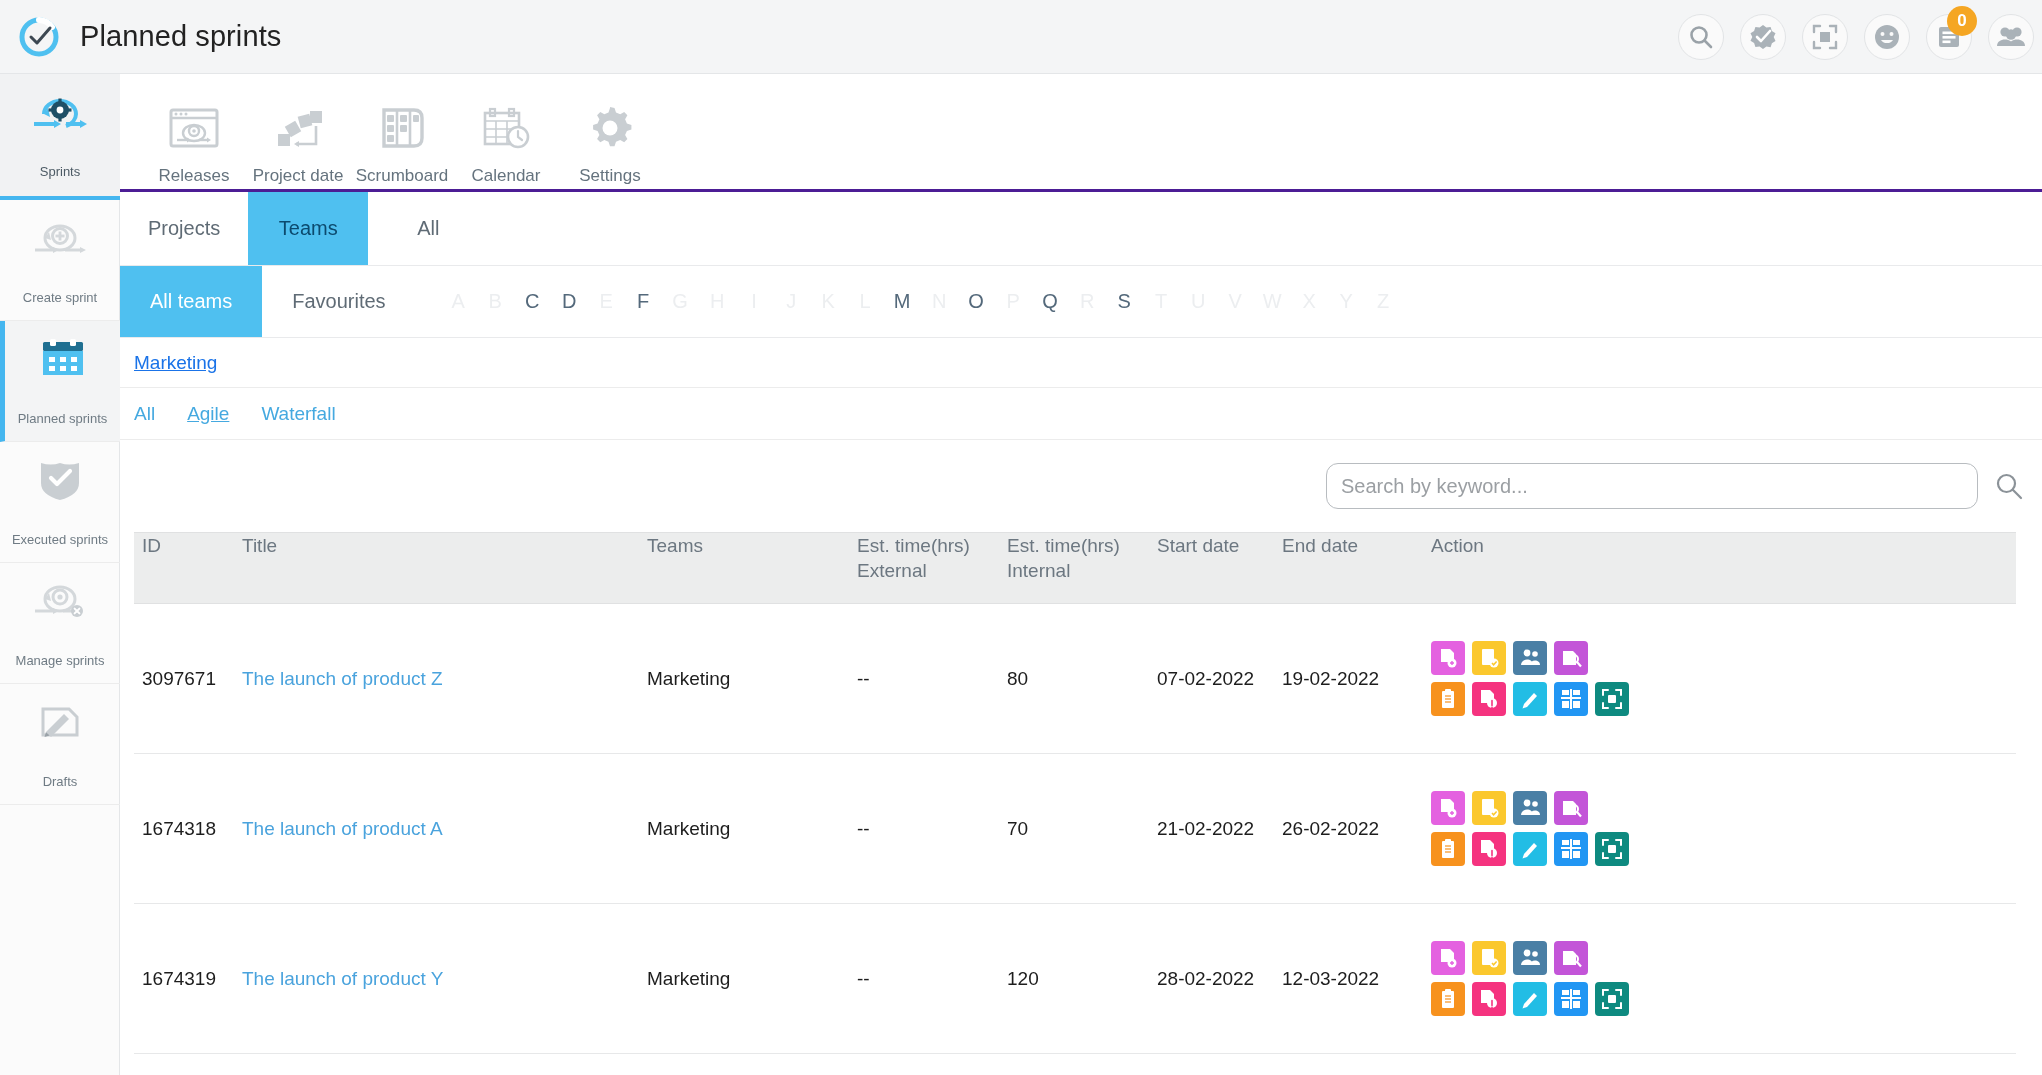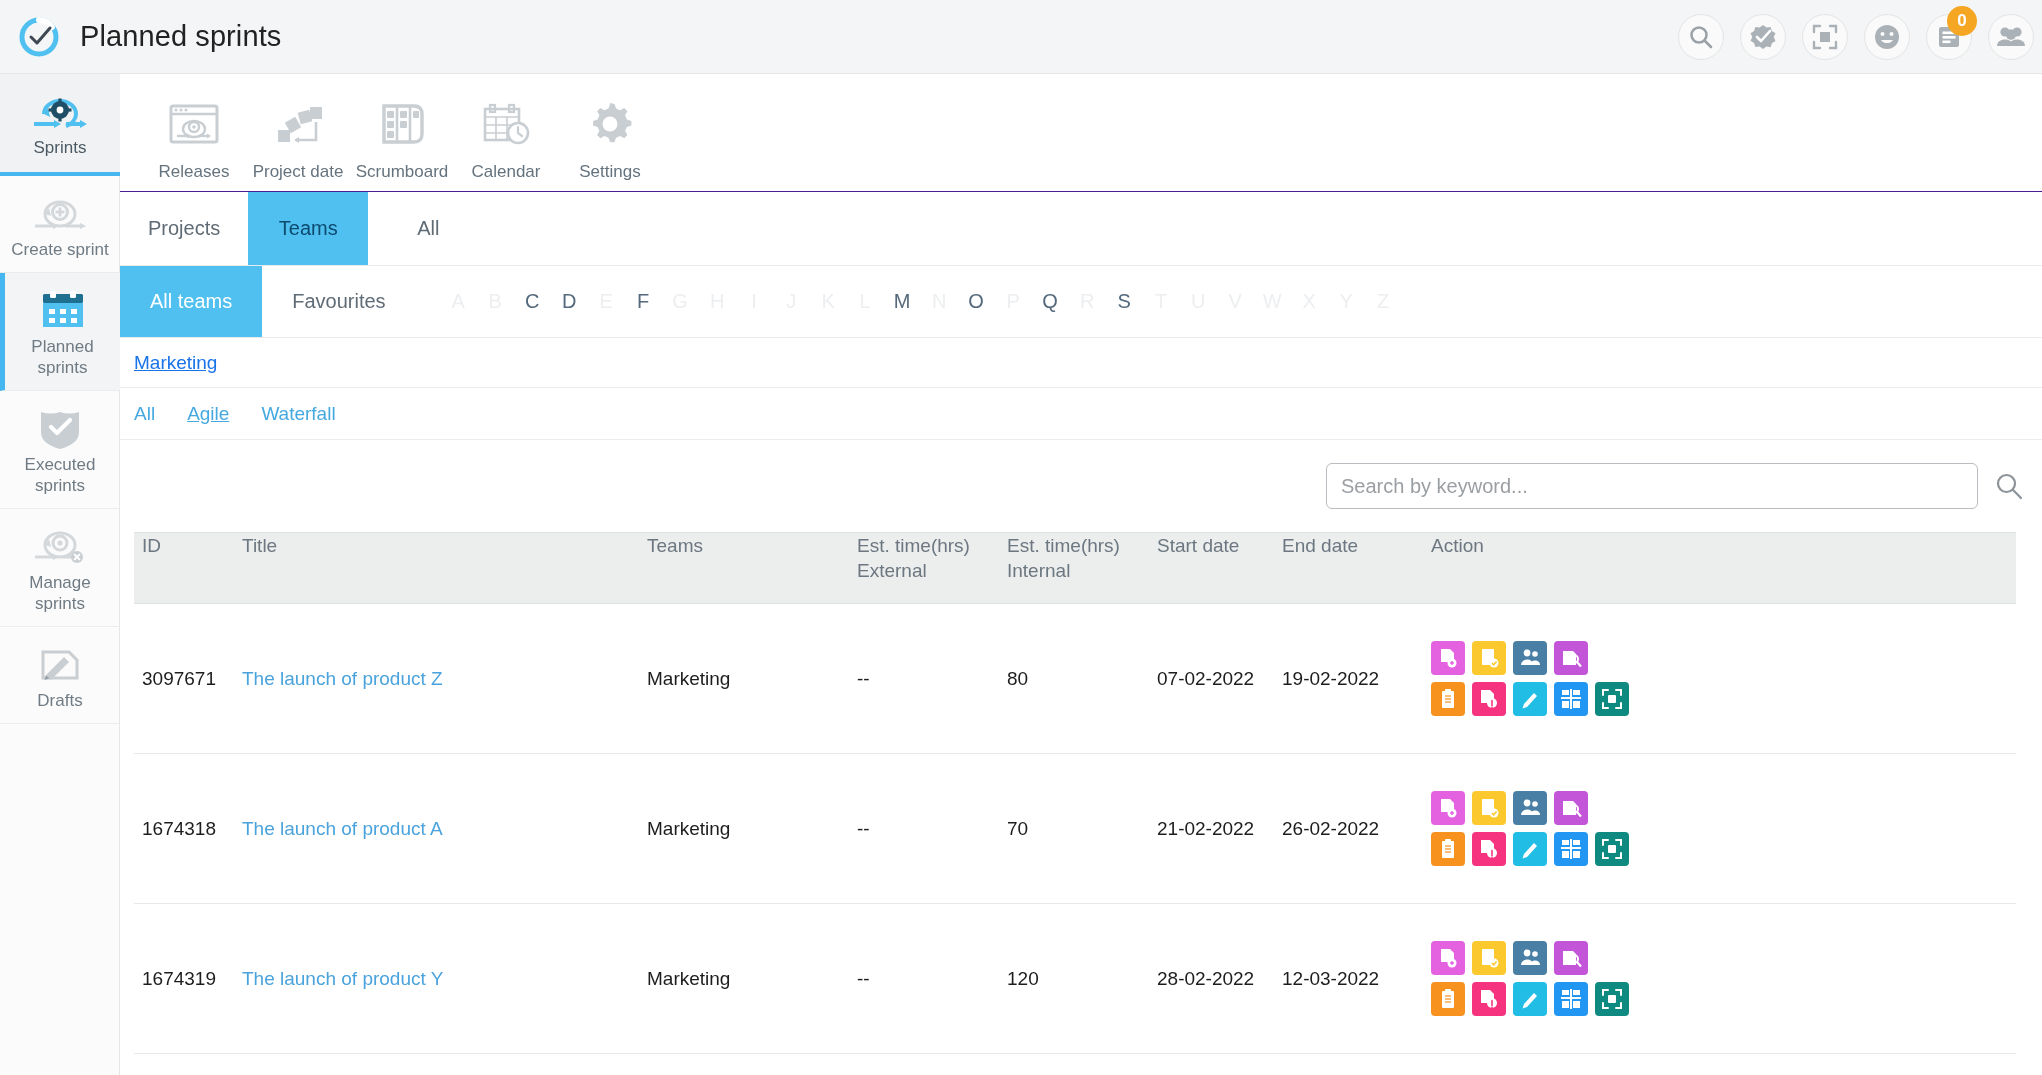--- a/index.html
+++ b/index.html
@@ -61,38 +61,38 @@
     background: #f1f2f3;
     border-bottom: 4px solid #45b6ef;
     padding-bottom: 14px;
   }
   .rail-item.is-active {
     background: #f3f4f5;
     border-left: 5px solid #45b6ef;
   }
   .rail-icon { height: 48px; display: flex; align-items: center; justify-content: center; }
   .rail-label {
-    margin-top: 1px;
-    font-size: 17px; line-height: 21px; color: #6f7b84;
+    margin-top: 25px;
+    font-size: 13px; line-height: 21px; color: #6f7b84;
   }
   .rail-item.is-section .rail-label { color: #4c5a64; }
 
   
   .content {
     position: absolute; top: 74px; left: 120px;
     width: 1922px; height: 1001px;
     background: #ffffff;
   }
 
   
   .module-bar {
     height: 118px;
-    display: flex; align-items: flex-start;
+    display: flex; align-items: center;
     padding: 18px 12px 0 22px;
-    border-bottom: 1px solid #4c1d95;
+    border-bottom: 3px solid #4c1d95;
   }
   .module-item {
     width: 104px; padding-top: 2px;
     text-align: center;
   }
   .module-icon { height: 60px; display: flex; align-items: center; justify-content: center; }
   .module-label { margin-top: 8px; font-size: 17px; color: #65737e; }
 
   
   .scope-tabs {
@@ -146,21 +146,21 @@
   .type-link { font-size: 19px; color: #45a9e0; }
   .type-link.is-underlined { text-decoration: underline; }
 
   
   .search-row {
     height: 92px; display: flex; align-items: center;
     justify-content: flex-end; padding-right: 16px;
   }
   .search-input {
     width: 652px; height: 46px;
-    border: 1px solid #b8bcc0; border-radius: 6px;
+    border: 1px solid #b8bcc0; border-radius: 12px;
     padding: 0 14px; font-size: 20px; color: #333;
     font-family: "Liberation Sans", sans-serif;
     background: #fff; outline: none;
   }
   .search-input::placeholder { color: #9b9fa3; }
   .search-go { margin-left: 14px; width: 34px; height: 34px;
     display: flex; align-items: center; justify-content: center; }
 
   
   .grid { width: 1882px; margin-left: 14px; }

